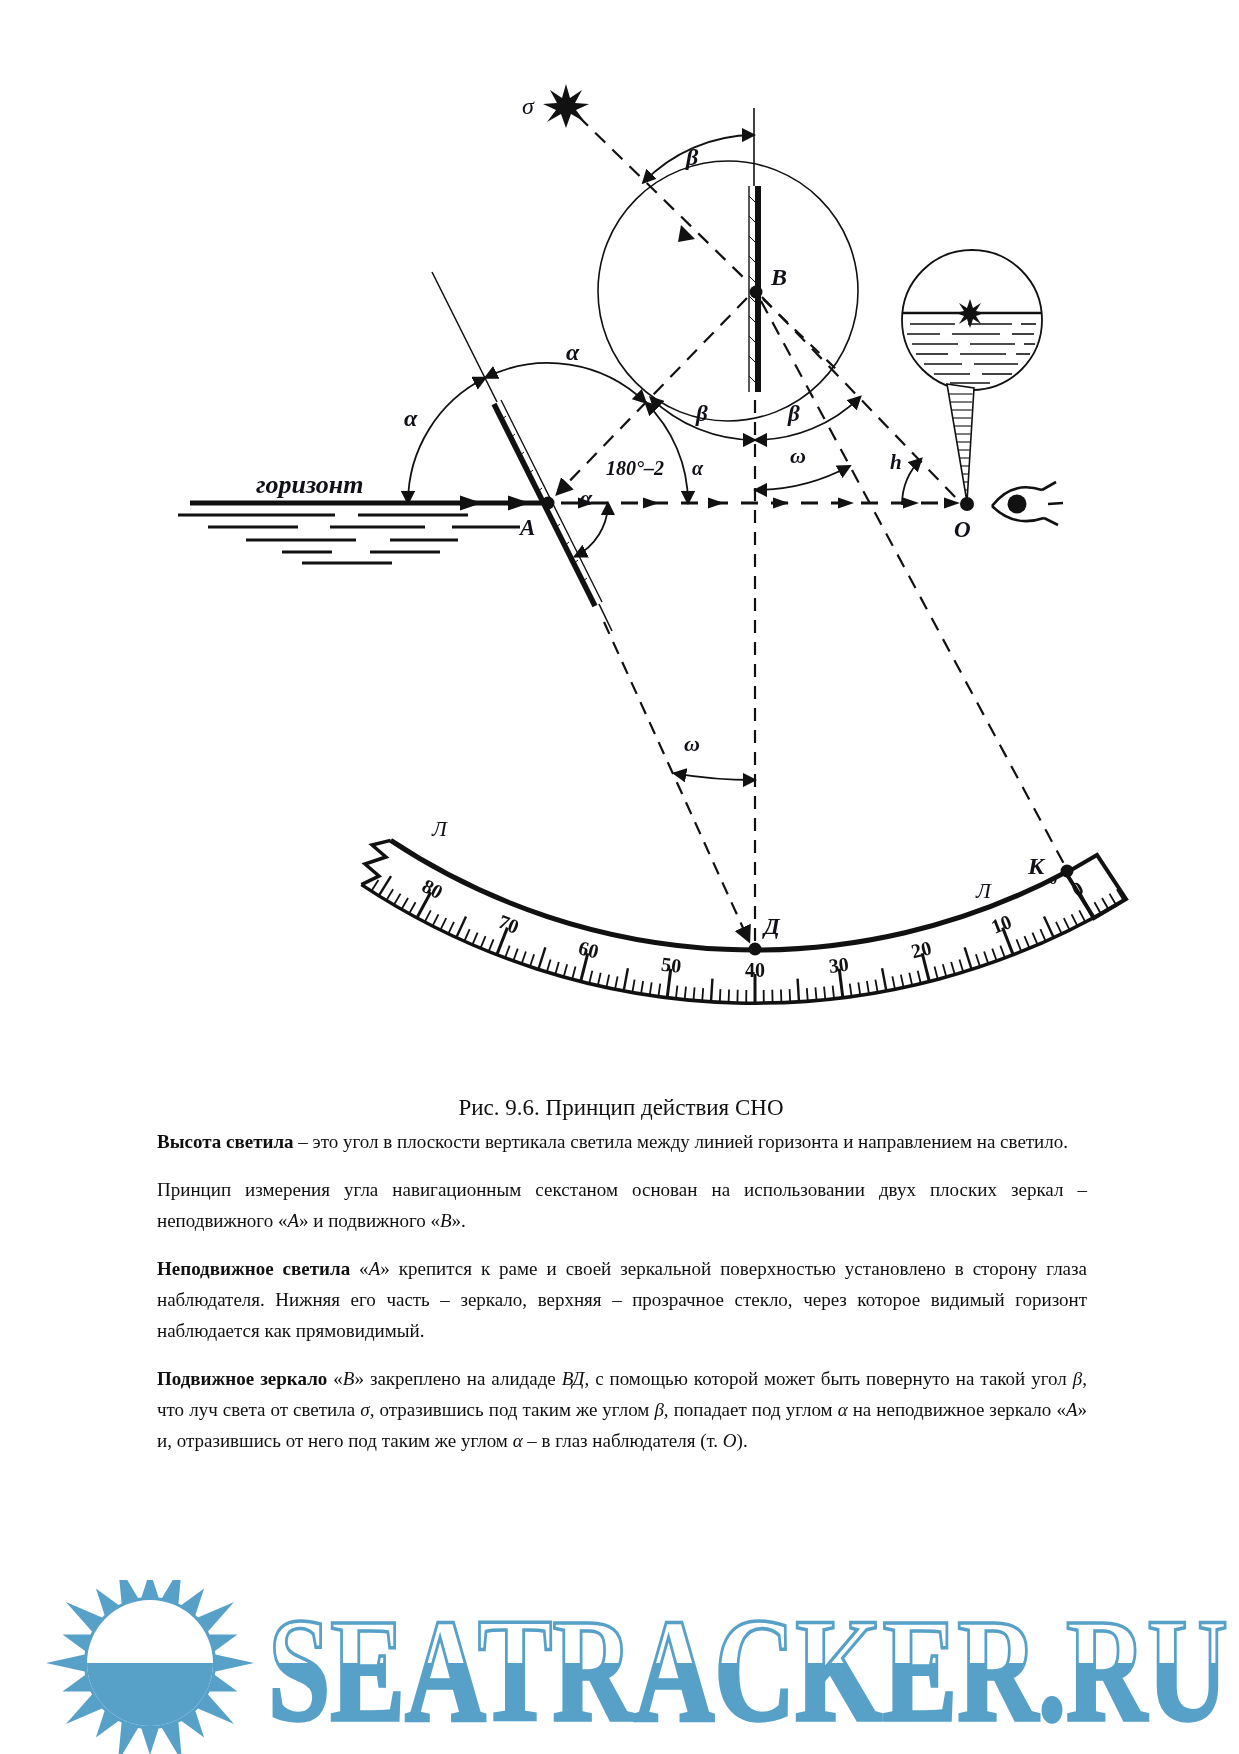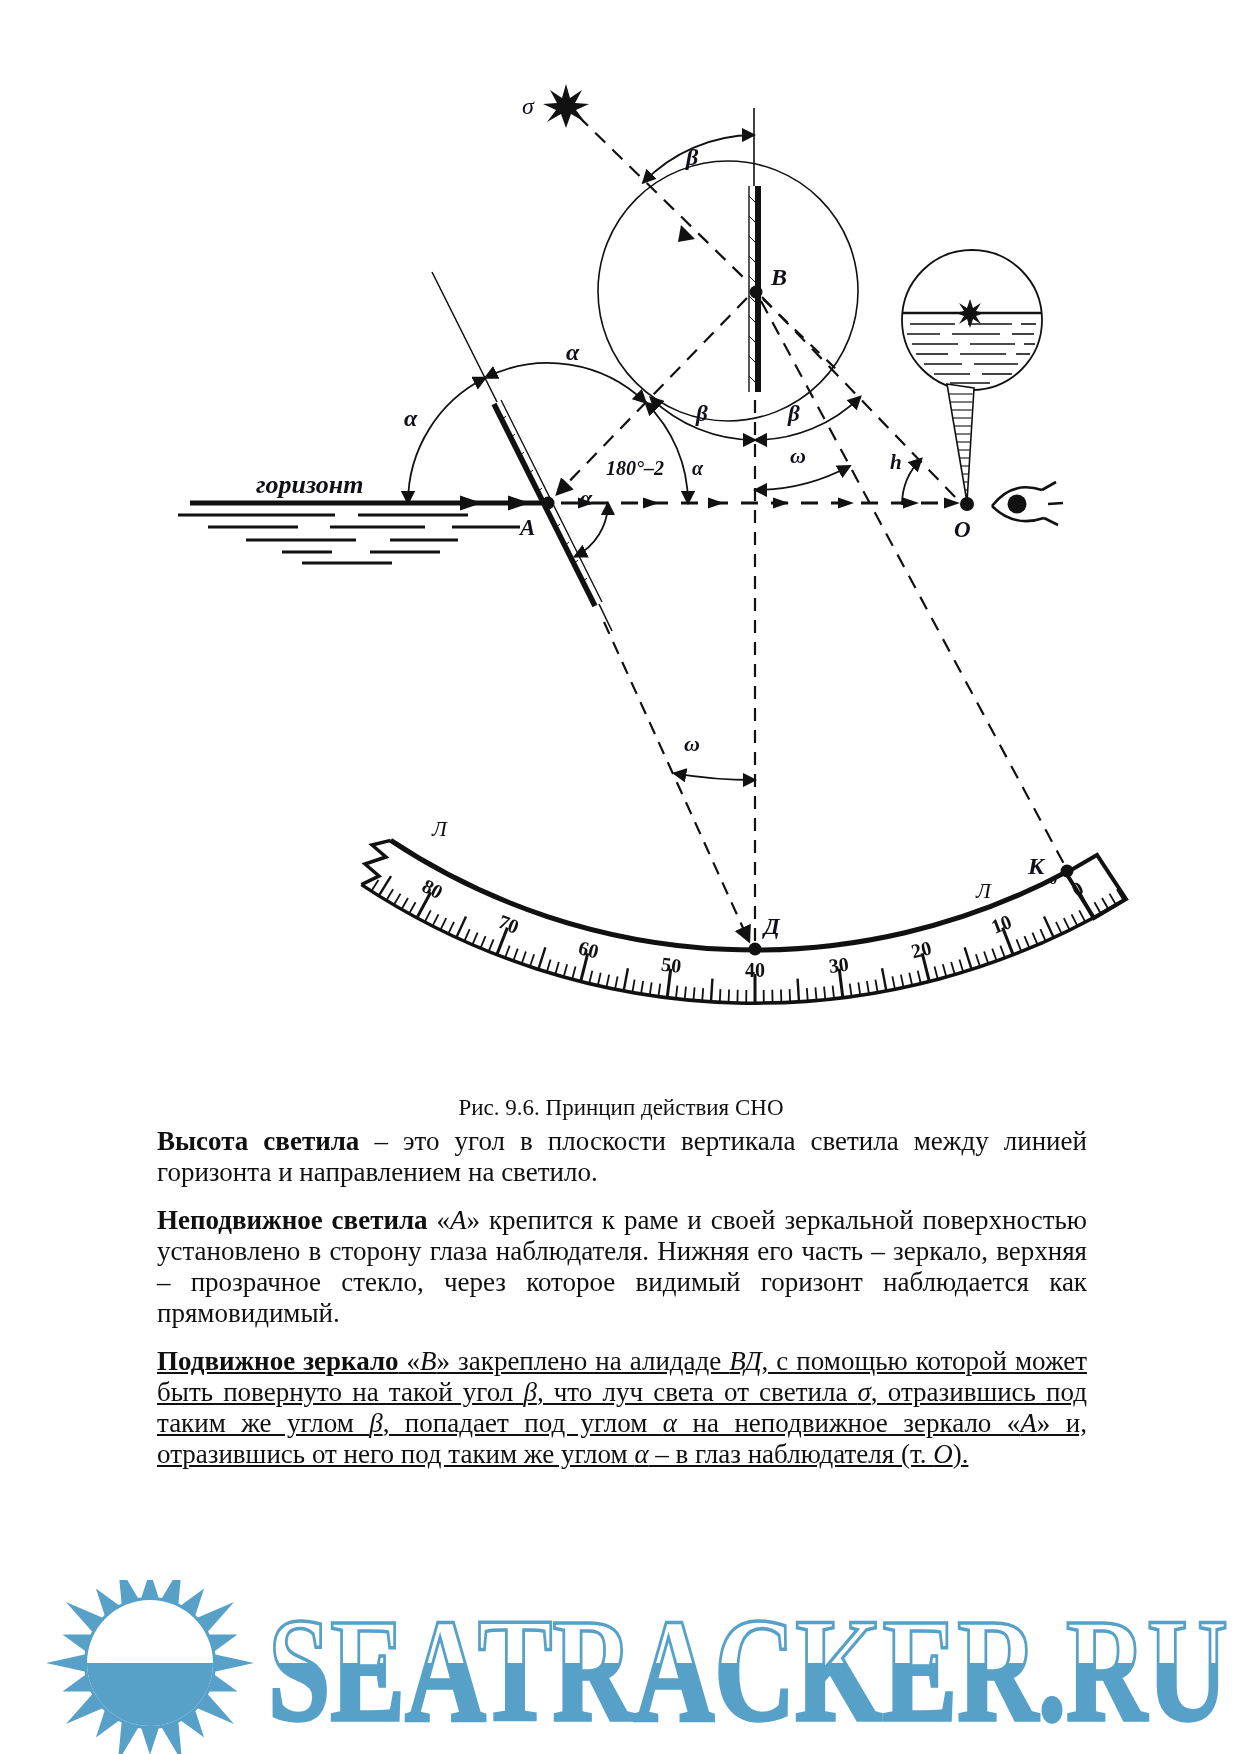--- a/index.html
+++ b/index.html
@@ -1,24 +1,24 @@
 <!DOCTYPE html>
 <html><head>
 <meta charset="utf-8">
 <style>
   html,body{margin:0;padding:0;background:#e8e8e8;}
   #page{position:relative;width:1239px;height:1754px;background:#ffffff;overflow:hidden;
         font-family:"Liberation Serif",serif;color:#141414;margin:0 auto;}
   #diagram{position:absolute;left:0;top:0;}
   #caption{position:absolute;left:157px;top:1058px;width:928px;text-align:center;
            font-size:23px;color:#101010;margin-top:37px;}
-  #bodytext{position:absolute;left:157px;top:1126px;width:930px;font-size:27px;
+  #bodytext{position:absolute;left:157px;top:1126px;width:930px;font-size:19px;
             line-height:31px;text-align:justify;color:#101010;}
   #bodytext p{margin:0 0 17px 0;}
-  #bodytext p.gap{margin-top:5px;text-decoration:underline;}
+  #bodytext p.gap{margin-top:5px;}
   .r-b{font-weight:bold;}
   .r-i{font-style:italic;}
   .dlbl{font-family:"Liberation Serif",serif;font-style:italic;font-weight:bold;fill:#101018;}
   .dlbl-n{font-family:"Liberation Serif",serif;font-style:italic;fill:#101018;}
   #watermark{position:absolute;left:0;top:1580px;}
 </style>
 </head>
 <body>
 <div id="page">
 
@@ -317,20 +317,21 @@
   <text x="1028" y="874" class="dlbl" font-size="24">К</text>
   <text x="1050" y="884" class="dlbl" font-size="14">о</text>
   <text x="432" y="836" class="dlbl-n" font-size="22">Л</text>
   <text x="976" y="898" class="dlbl-n" font-size="22">Л</text>
 </svg>
 
 <div id="caption">Рис. 9.6. Принцип действия СНО</div>
 
 <div id="bodytext">
   <p><span class="r-b">Высота светила</span><span> – это угол в плоскости вертикала светила между линией горизонта и направлением на светило.</span></p>
+  <p><span>Принцип измерения угла навигационным секстаном основан на использовании двух плоских зеркал – неподвижного «</span><span class="r-i">А</span><span>» и подвижного «</span><span class="r-i">В</span><span>».</span></p>
   <p><span class="r-b">Неподвижное светила</span><span> «</span><span class="r-i">А</span><span>» крепится к раме и своей зеркальной поверхностью установлено в сторону глаза наблюдателя. Нижняя его часть – зеркало, верхняя – прозрачное стекло, через которое видимый горизонт наблюдается как прямовидимый.</span></p>
   <p class="gap"><span class="r-b">Подвижное зеркало</span><span> «</span><span class="r-i">В</span><span>» закреплено на алидаде </span><span class="r-i">ВД</span><span>, с помощью которой может быть повернуто на такой угол </span><span class="r-i">β</span><span>, что луч света от светила </span><span class="r-i">σ</span><span>, отразившись под таким же углом </span><span class="r-i">β</span><span>, попадает под углом </span><span class="r-i">α</span><span> на неподвижное зеркало «</span><span class="r-i">А</span><span>» и, отразившись от него под таким же углом </span><span class="r-i">α</span><span> – в глаз наблюдателя (т. </span><span class="r-i">О</span><span>).</span></p>
 </div>
 
 <svg id="watermark" width="1239" height="174" viewBox="0 0 1239 174">
   <defs>
     <clipPath id="wm-clip">
           <rect x="0" y="83" width="1239" height="91"></rect>
         </clipPath>
   </defs>

